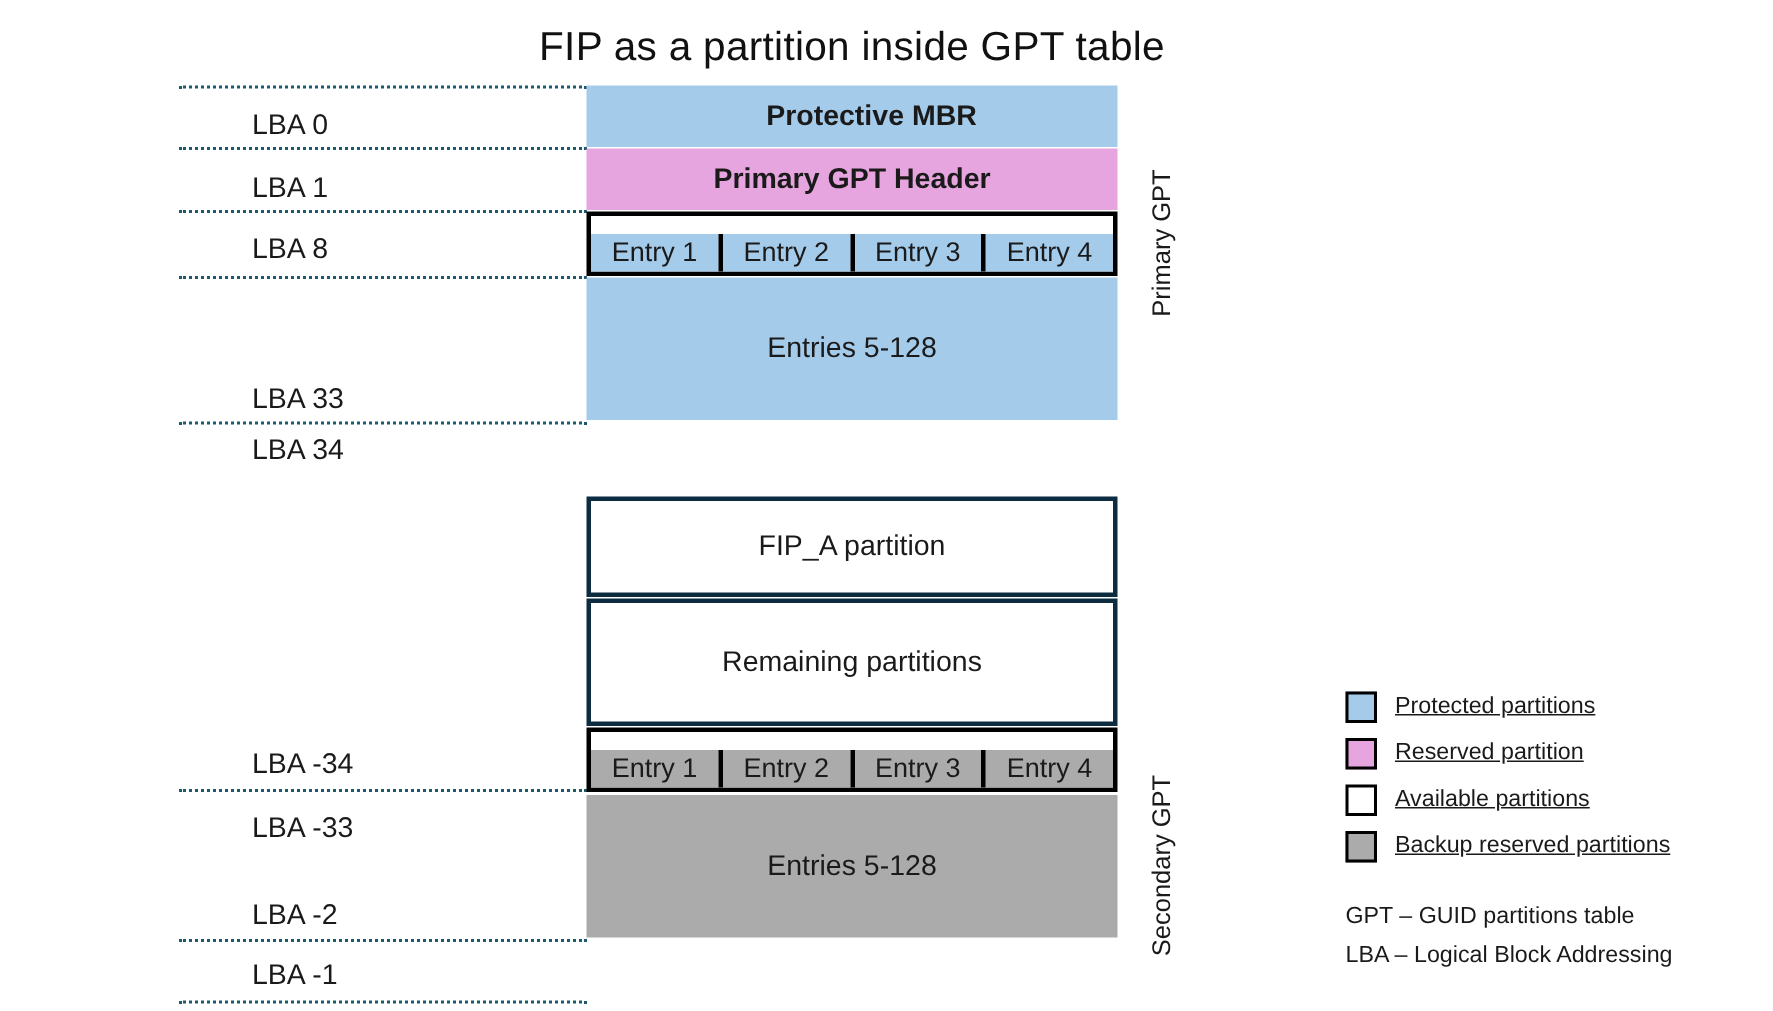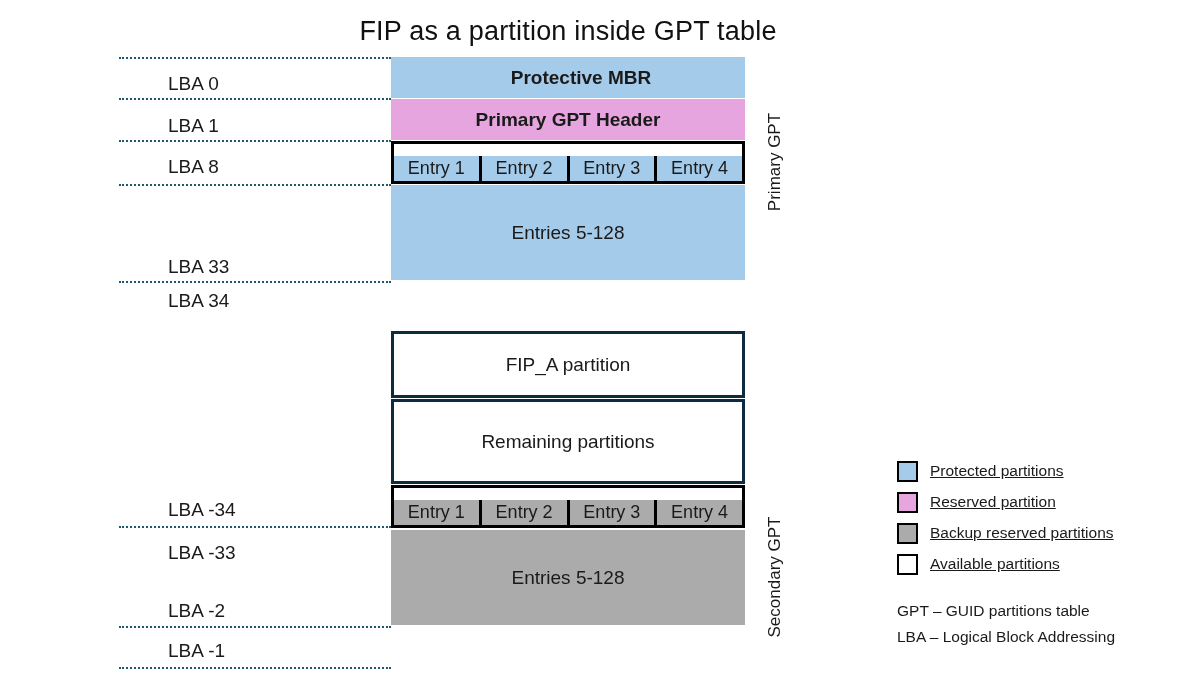--- a/index.html
+++ b/index.html
@@ -106,25 +106,25 @@
   <div class="legend">
     <div class="legend-row">
       <div class="swatch" style="background: rgb(165, 203, 235);"></div>
       <div class="legend-label">Protected partitions</div>
     </div>
     <div class="legend-row">
       <div class="swatch" style="background: rgb(231, 165, 223);"></div>
       <div class="legend-label">Reserved partition</div>
     </div>
     <div class="legend-row">
+      <div class="swatch" style="background: rgb(255, 255, 255);"></div>
+      <div class="legend-label">Available partitions</div>
+    </div>
+    <div class="legend-row">
       <div class="swatch" style="background: rgb(171, 171, 171);"></div>
       <div class="legend-label">Backup reserved partitions</div>
-    </div>
-    <div class="legend-row">
-      <div class="swatch" style="background: rgb(255, 255, 255);"></div>
-      <div class="legend-label">Available partitions</div>
     </div>
   </div>
 
   <div class="abbrev" style="top:602px">GPT – GUID partitions table</div>
   <div class="abbrev" style="top:628px">LBA – Logical Block Addressing</div>
 
 </div>
 
 </body></html>

